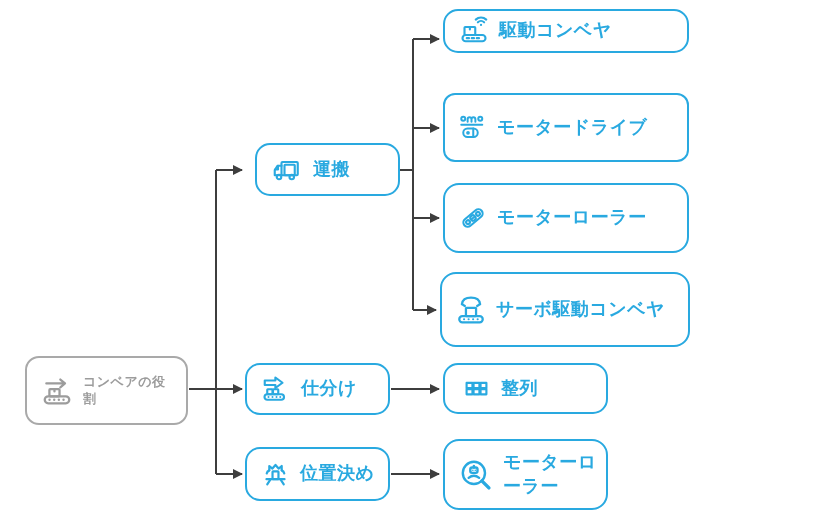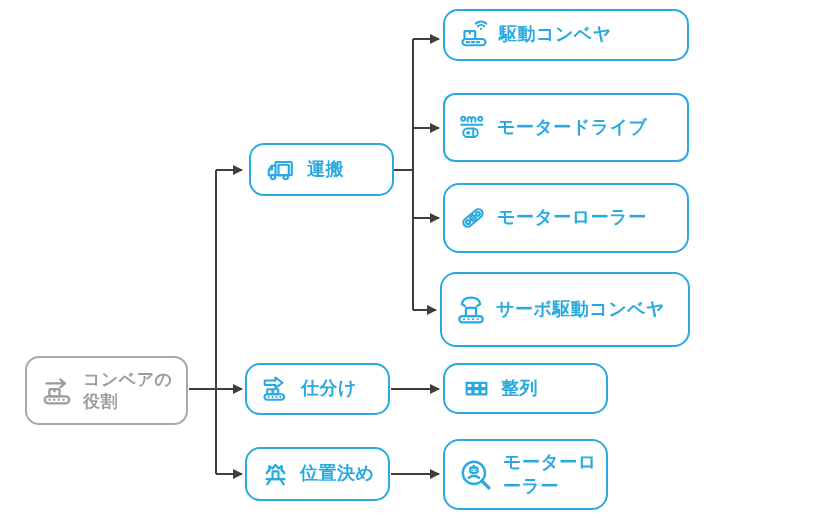--- a/index.html
+++ b/index.html
@@ -19,25 +19,25 @@
     position:absolute;display:flex;align-items:center;gap:9px;
     box-sizing:border-box;background:var(--bg);
     border:2.4px solid var(--accent);border-radius:15px;
     color:var(--accent);font-weight:bold;letter-spacing:0.5px;
     padding:0 8px 0 13px;
   }
   .node .icon{flex:0 0 auto;display:flex;align-items:center;}
   .node .label{font-size:18px;line-height:1.28;}
   .node--root{border-color:var(--root-gray);color:var(--root-text);border-width:2px;}
   #node-root{left:25px;top:356px;width:163px;height:69px;border-radius:14px;}
-  #node-root .label{font-size:17px;width:92px;}
-  #node-unpan{left:249px;top:143px;width:145px;height:53px;}
+  #node-root .label{font-size:13px;width:92px;}
+  #node-unpan{left:255px;top:143px;width:145px;height:53px;}
   #node-shiwake{left:245px;top:363px;width:145px;height:52px;}
   #node-ichigime{left:245px;top:447px;width:145px;height:54px;}
-  #node-kudo{left:443px;top:9px;width:246px;height:52px;}
+  #node-kudo{left:443px;top:9px;width:246px;height:44px;}
   #node-motordrive{left:443px;top:93px;width:246px;height:69px;border-radius:12px;}
   #node-motorroller{left:443px;top:183px;width:246px;height:70px;border-radius:16px;}
   #node-servo{left:440px;top:272px;width:250px;height:75px;border-radius:16px;}
   #node-seiretsu{left:443px;top:363px;width:165px;height:51px;padding-left:16px;}
   #node-robot{left:443px;top:439px;width:165px;height:71px;border-radius:16px;}
   #node-robot .label{width:96px;}
   .icon svg{display:block;}
   .icon svg *{vector-effect:none;}
 </style>
 </head>

